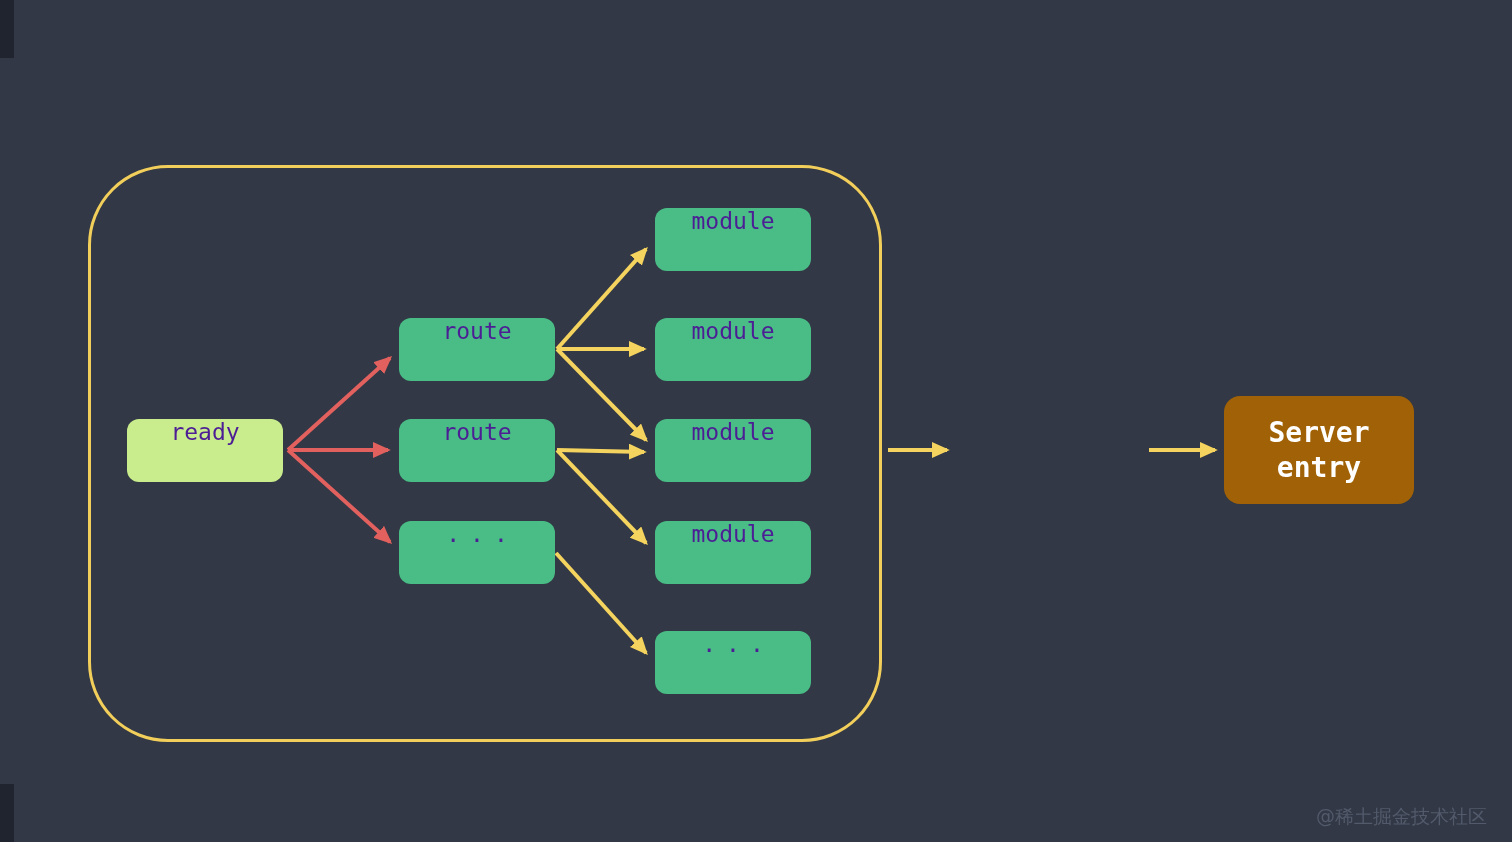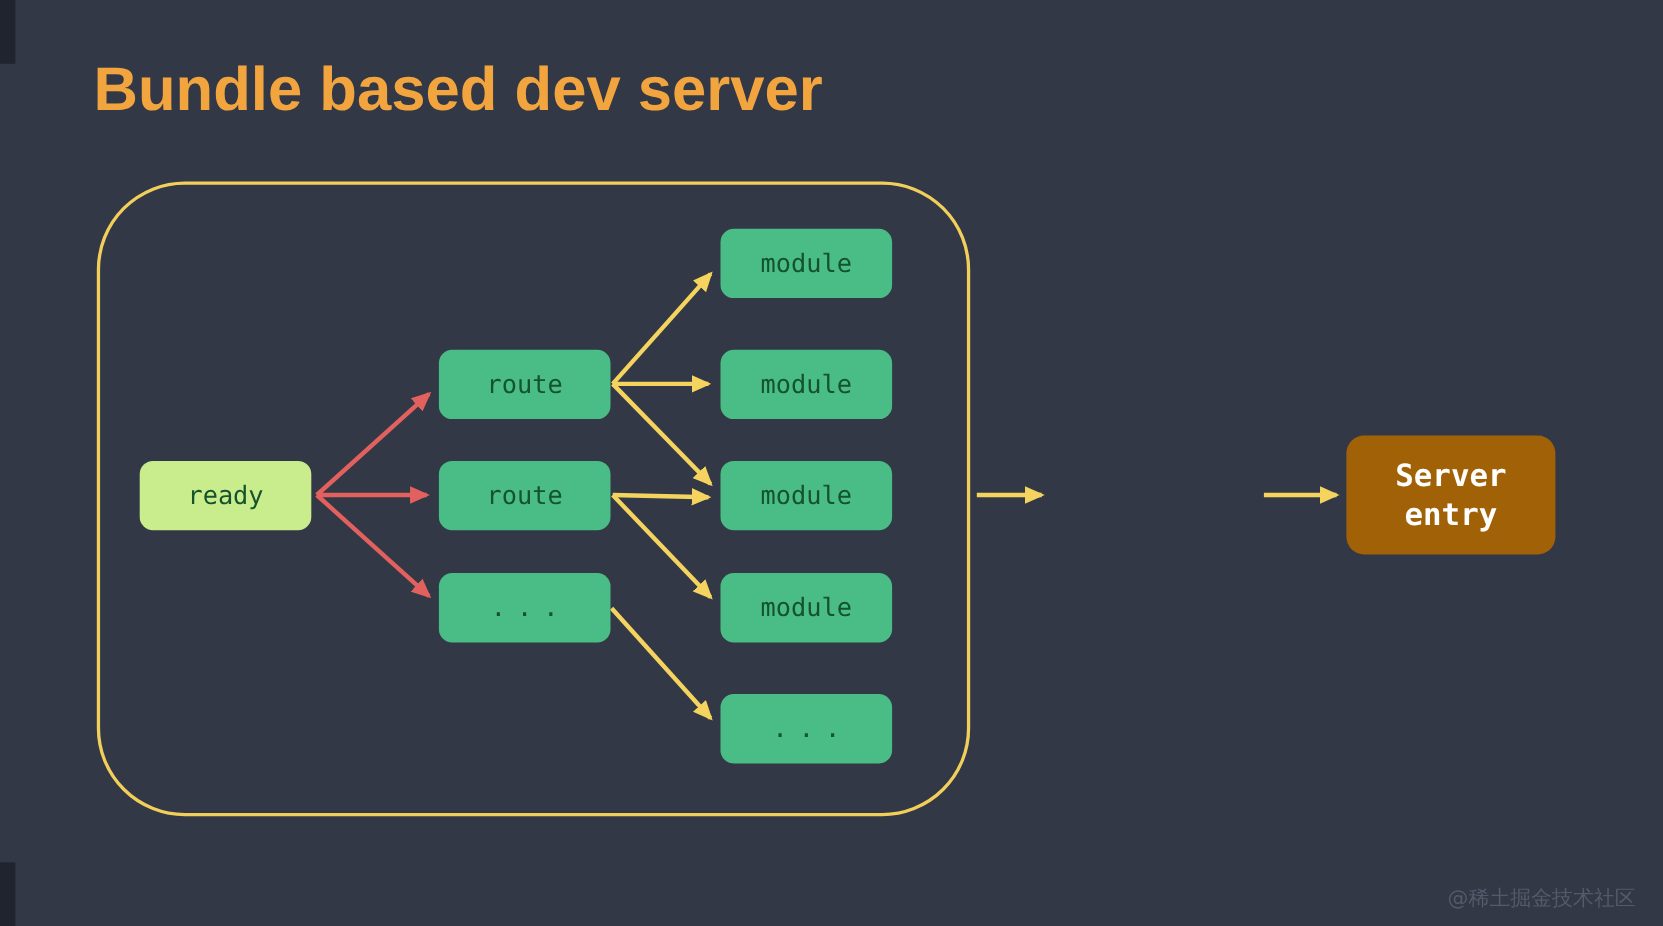--- a/index.html
+++ b/index.html
@@ -52,24 +52,23 @@
     top: 0;
     pointer-events: none;
   }
   .node {
     position: absolute;
     width: 156px;
     height: 63px;
     background: #49BD85;
     border-radius: 12px;
     display: flex;
-    align-items: center;
     justify-content: center;
     font-size: 23px;
-    color: #14532d;
+    color: #4c1d95;
   }
   .node-entry { left: 127px; top: 419px; background: #C9EC8D; }
   .node-route1 { left: 399px; top: 318px; }
   .node-route2 { left: 399px; top: 419px; }
   .node-route-dots { left: 399px; top: 521px; }
   .node-module1 { left: 655px; top: 208px; }
   .node-module2 { left: 655px; top: 318px; }
   .node-module3 { left: 655px; top: 419px; }
   .node-module4 { left: 655px; top: 521px; }
   .node-module-dots { left: 655px; top: 631px; }
@@ -101,21 +100,20 @@
   }
 </style>
 </head>
 <body>
 
 <div class="stage">
 
   <div class="corner-notch notch-top"></div>
   <div class="corner-notch notch-bottom"></div>
 
-  <h1 class="page-title">Bundle based dev server</h1>
 
   <div class="boundary"></div>
 
   <svg class="arrows" width="1512" height="842" viewBox="0 0 1512 842" xmlns="http://www.w3.org/2000/svg">
     <defs>
       <marker id="ah-red" markerWidth="4.5" markerHeight="4" refX="3.8" refY="2" orient="auto">
         <path d="M0,0 L4.5,2 L0,4 z" fill="#E2615E"></path>
       </marker>
       <marker id="ah-yellow" markerWidth="4.5" markerHeight="4" refX="3.8" refY="2" orient="auto">
         <path d="M0,0 L4.5,2 L0,4 z" fill="#F5D35F"></path>

